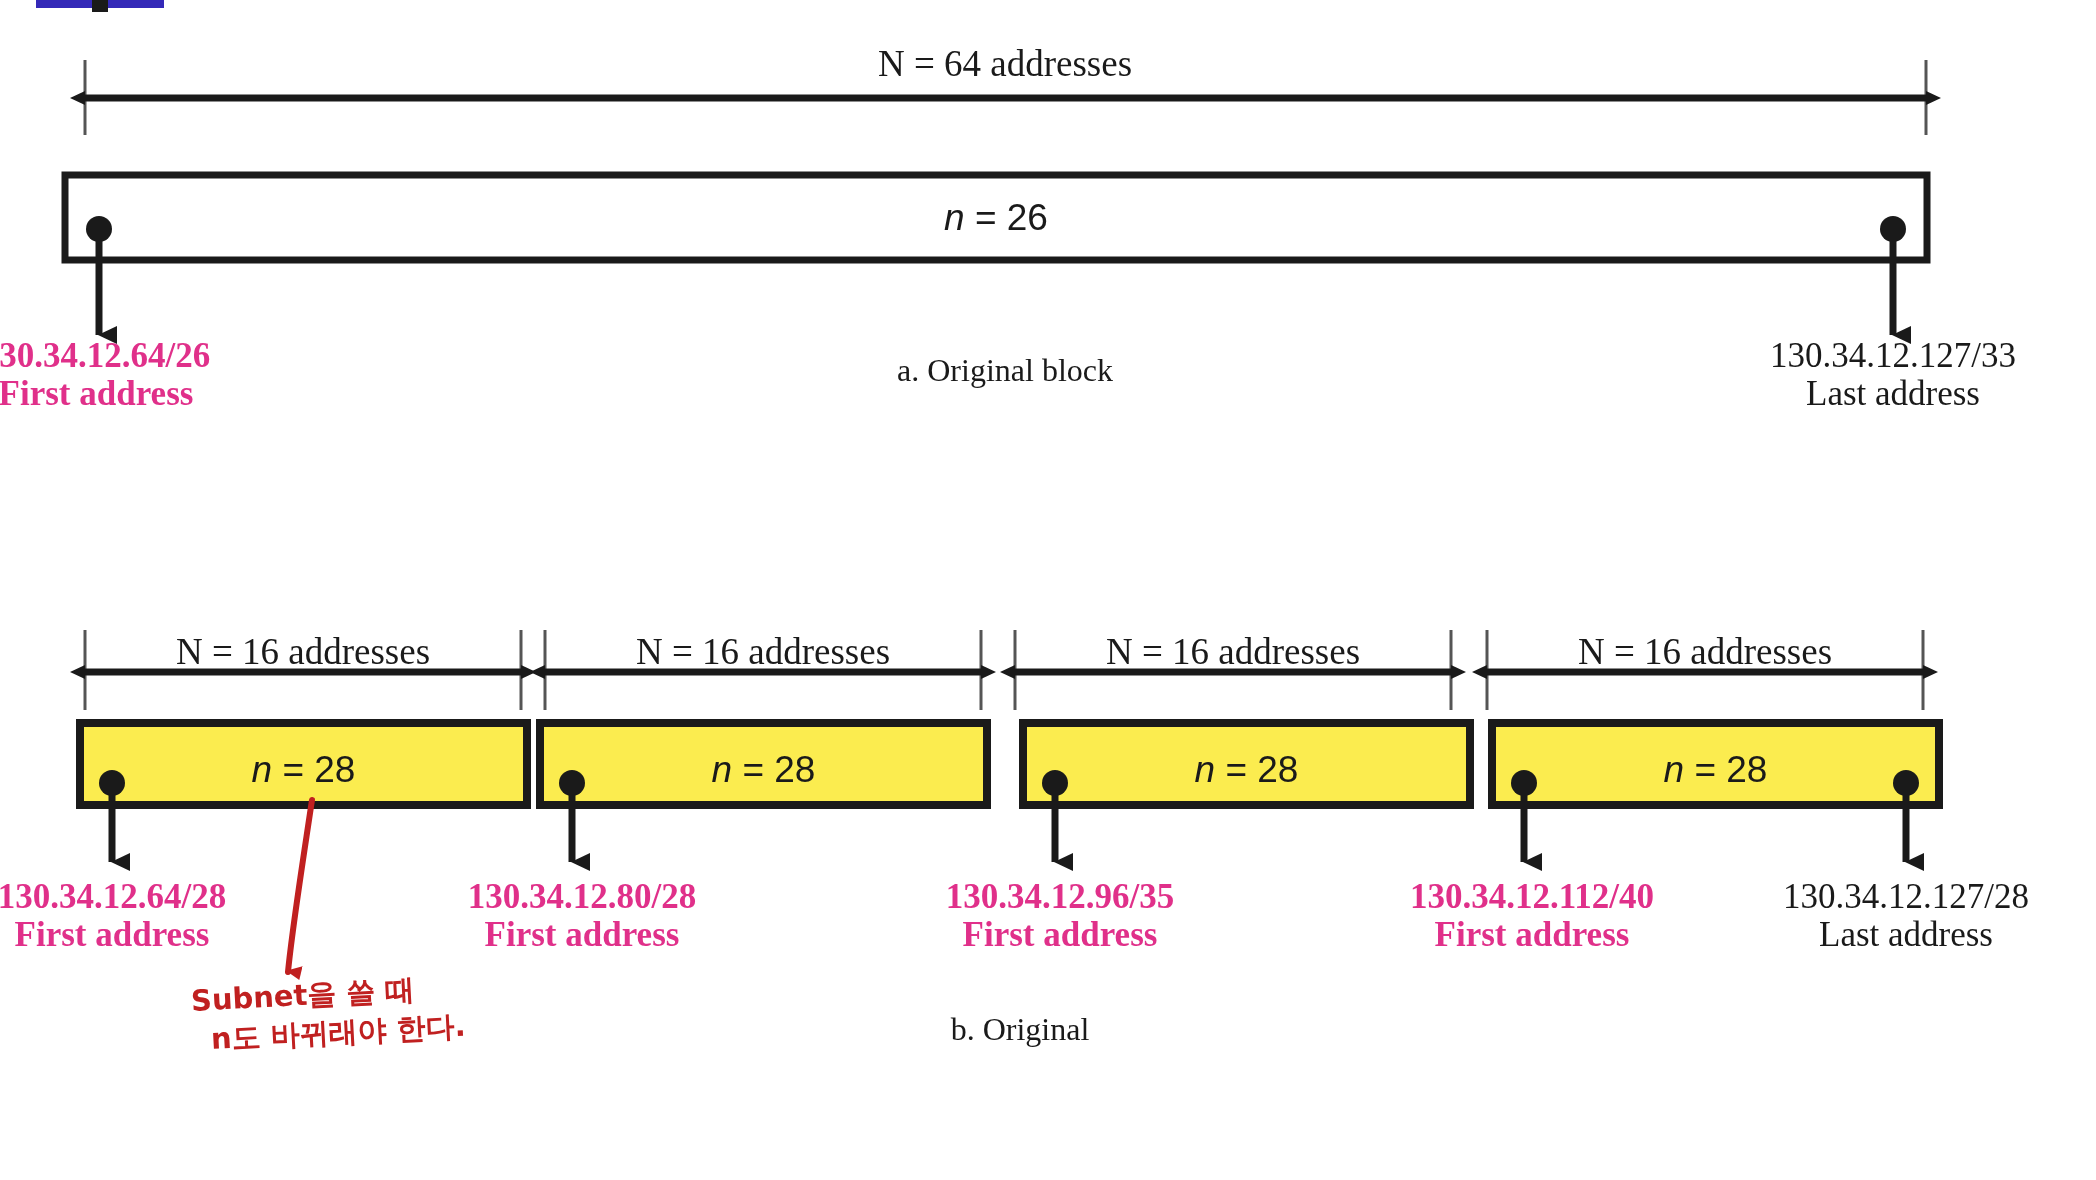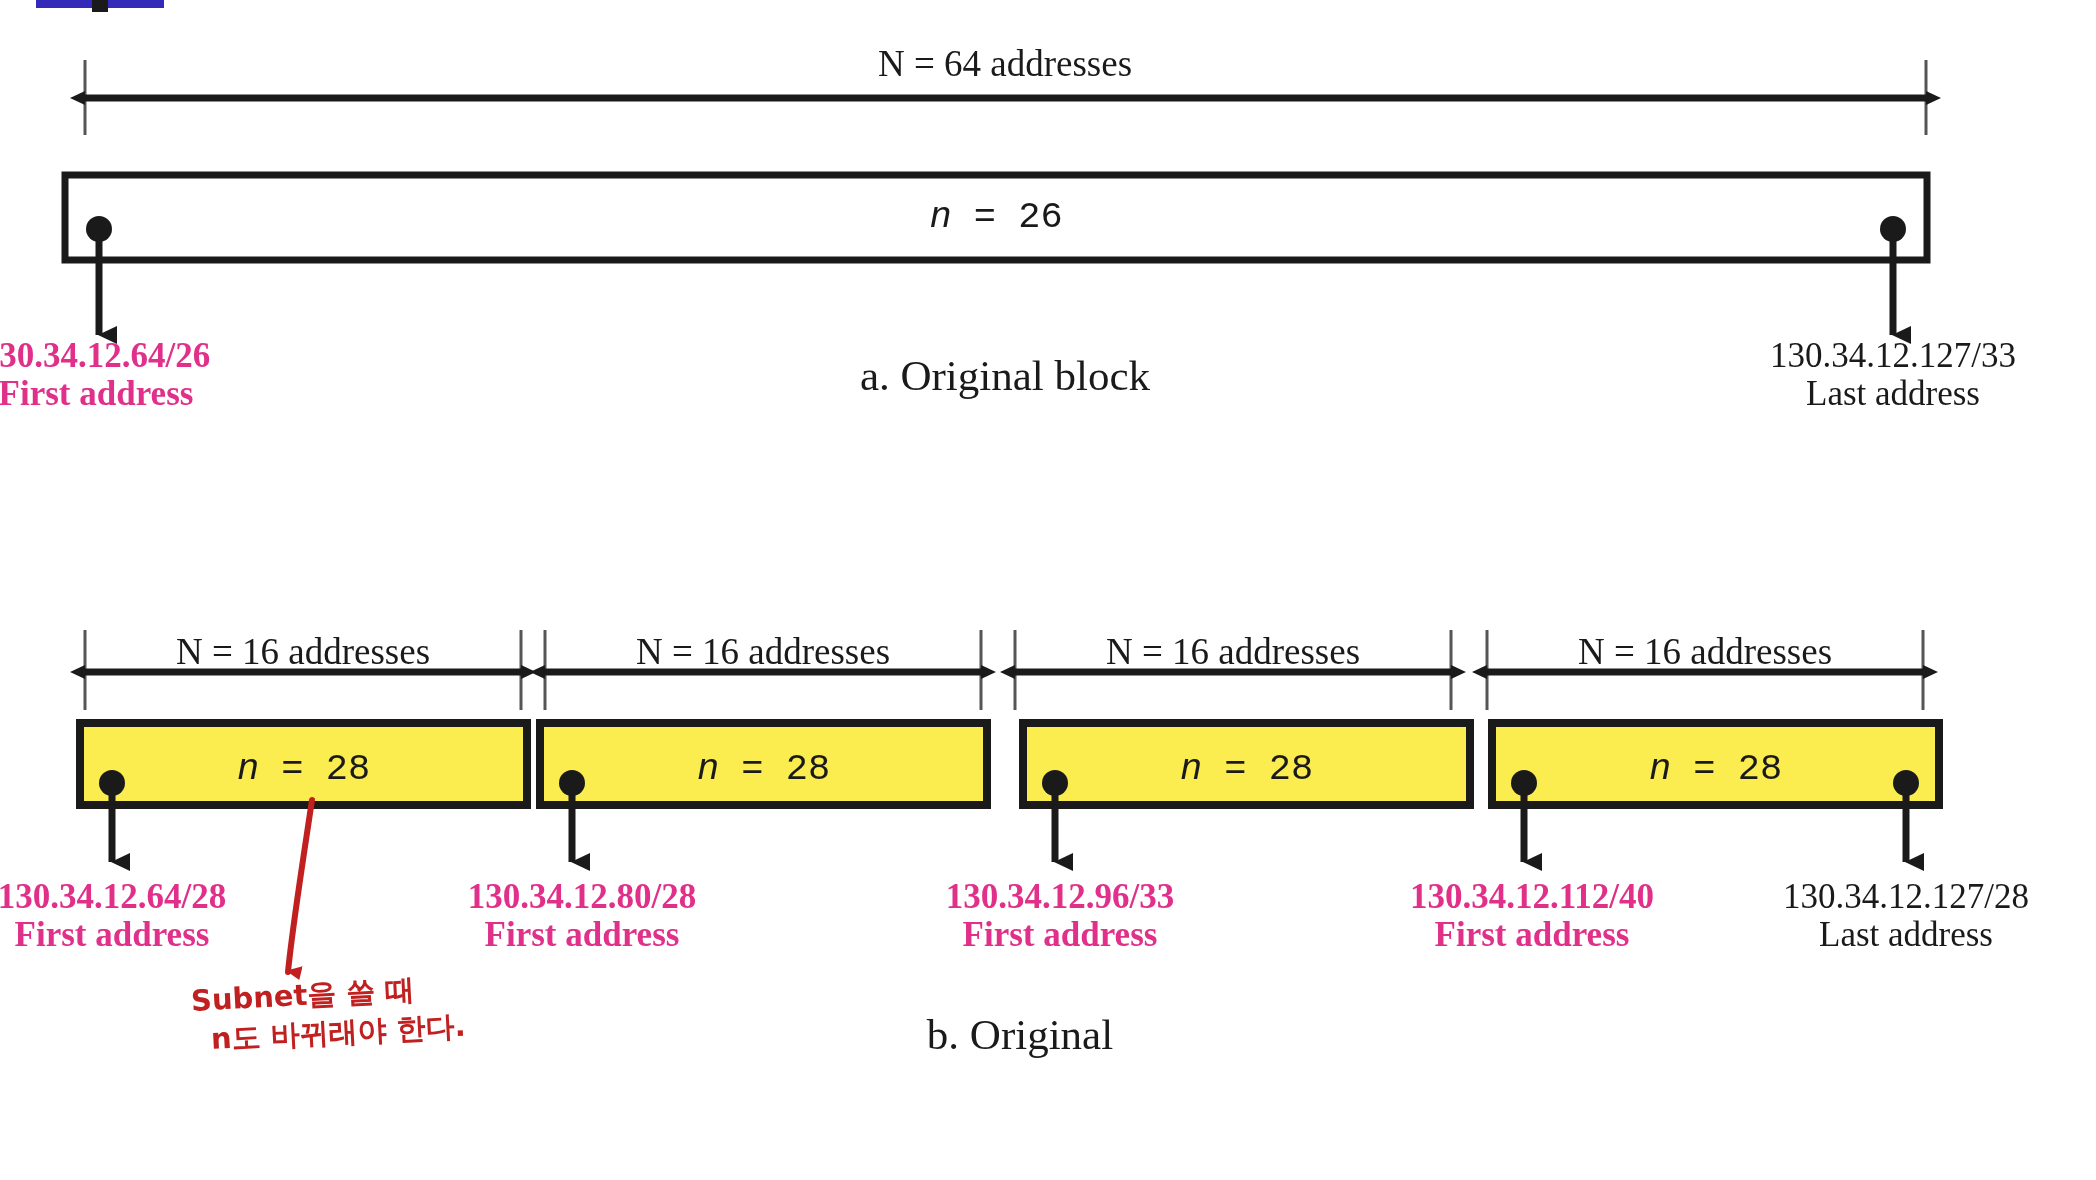--- a/index.html
+++ b/index.html
@@ -28,28 +28,28 @@
     height: 1180px;
     overflow: visible;
   }
   .txt {
     position: absolute;
     white-space: nowrap;
     line-height: 1.08;
   }
   .n-label {
     font-size: 37px;
-    font-family: Liberation Mono, monospace;
+    font-family: Liberation Sans, sans-serif;
   }
   .n-label .ital { font-style: italic; }
   .span-label {
     font-size: 37px;
   }
   .caption {
-    font-size: 43px;
+    font-size: 32px;
   }
   .addr {
     font-size: 35px;
     font-weight: bold;
     color: #e0308a;
     text-align: center;
   }
   .addr.black {
     color: #1a1a1a;
     font-weight: normal;
@@ -178,21 +178,21 @@
     <span>130.34.12.64/28</span>
     <span class="l2">First address</span>
   </div>
 
   <div class="txt addr" style="left:372px; top:878px; width:420px;">
     <span>130.34.12.80/28</span>
     <span class="l2">First address</span>
   </div>
 
   <div class="txt addr" style="left:850px; top:878px; width:420px;">
-    <span>130.34.12.96/33</span>
+    <span>130.34.12.96/35</span>
     <span class="l2">First address</span>
   </div>
 
   <div class="txt addr" style="left:1322px; top:878px; width:420px;">
     <span>130.34.12.112/40</span>
     <span class="l2">First address</span>
   </div>
 
   <div class="txt addr black" style="left:1696px; top:878px; width:420px;">
     <span>130.34.12.127/28</span>

